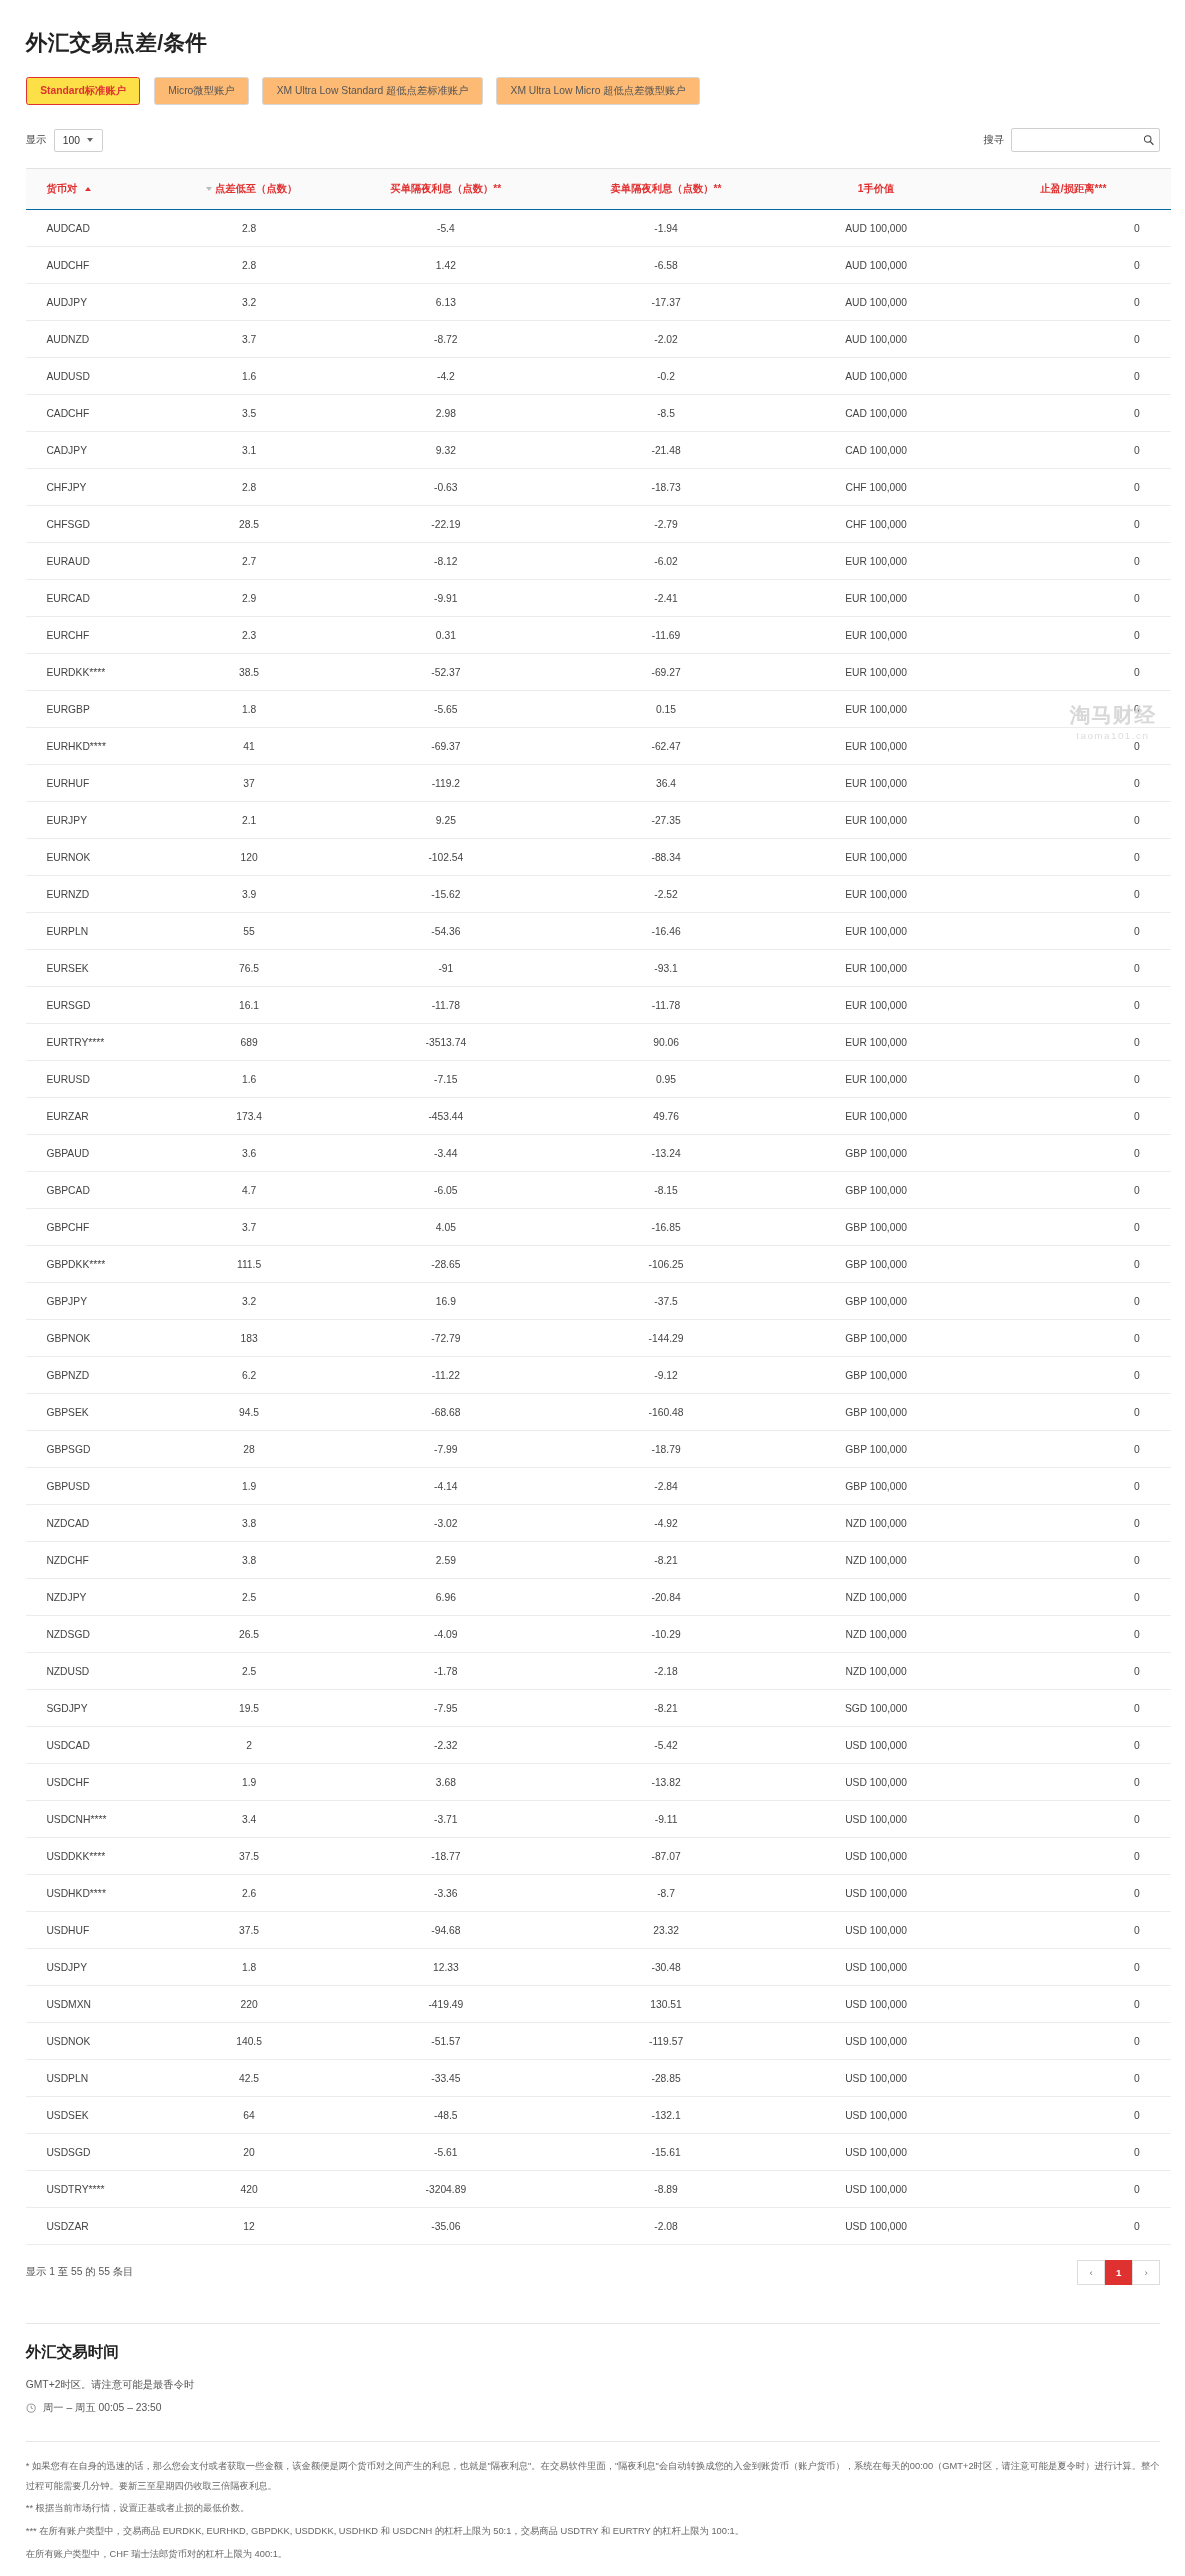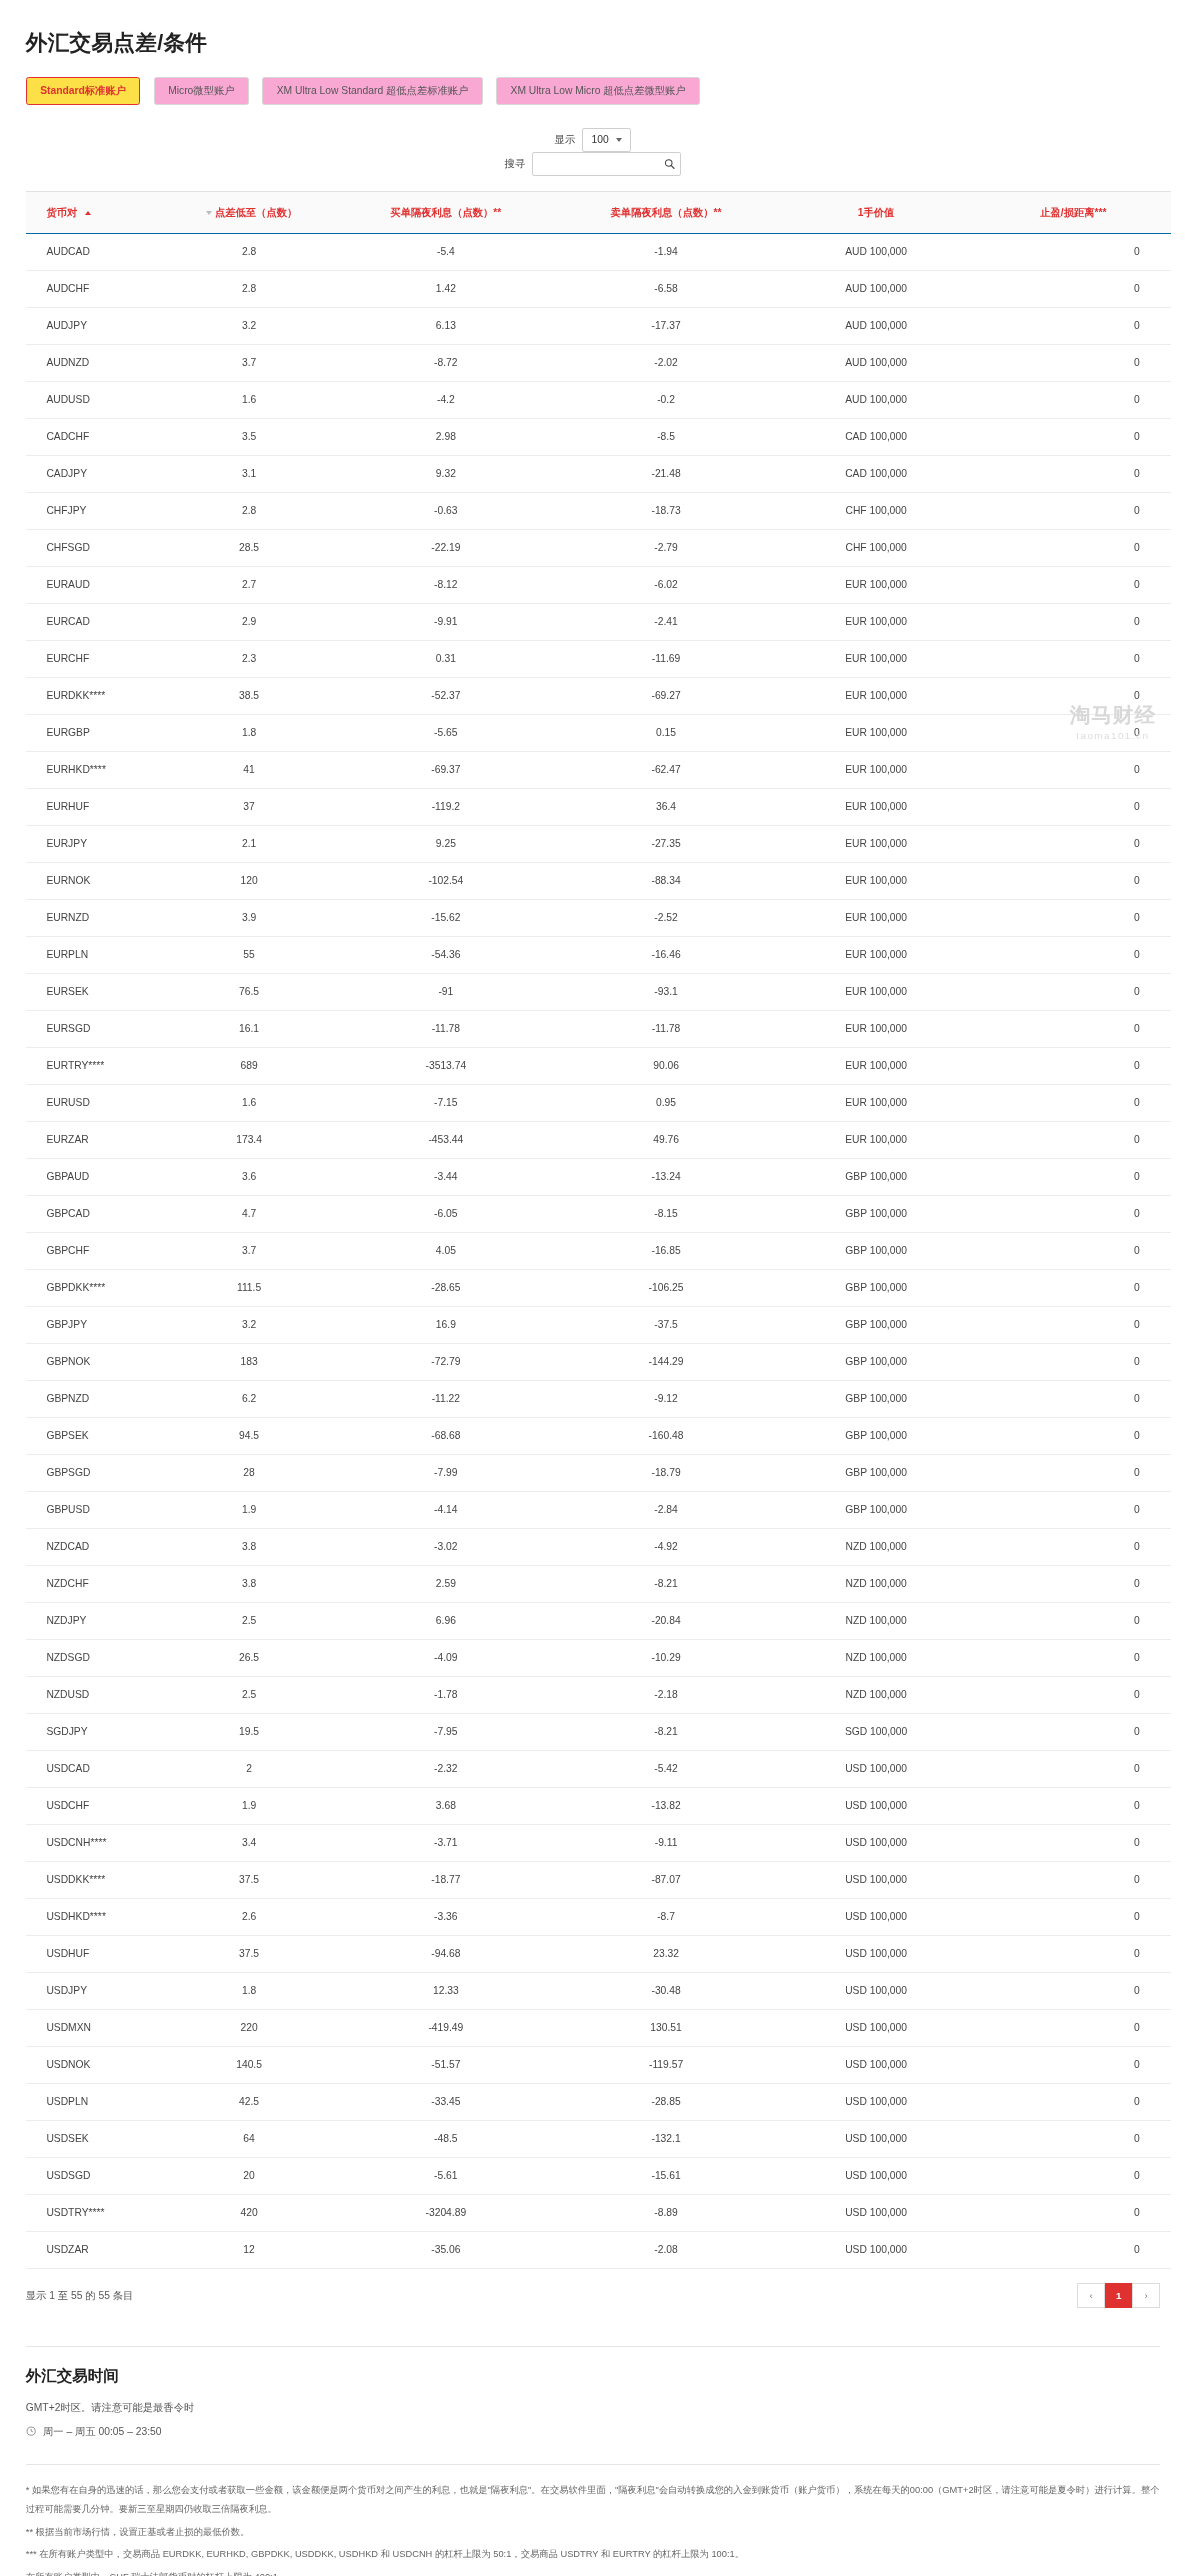--- a/index.html
+++ b/index.html
@@ -26,40 +26,39 @@
     letter-spacing: 0.3px;
   }
   .tabs {
     display: flex;
     gap: 13.4px;
     margin: 0 0 23px 5.2px;
   }
   .tab {
     border: 0.5px solid #d7d7d7;
     border-radius: 2.6px;
-    background: #f9a8d4;
+    background: #fdba74;
     color: #555;
     font-size: 10.3px;
     padding: 8.2px 13.4px;
     cursor: pointer;
     white-space: nowrap;
     line-height: 1;
   }
   .tab.active {
     border: 1px solid #e03131;
     color: #e03131;
     background: #fde047;
     font-weight: bold;
   }
   .controls {
     display: flex;
     justify-content: space-between;
     align-items: center;
     margin: 0 5.2px 15.5px 5.2px;
-    flex-direction: column;
   }
   .show-box, .search-box {
     display: flex;
     align-items: center;
     gap: 7.2px;
     font-size: 10.3px;
     color: #444;
   }
   .select {
     border: 0.5px solid #cfcfcf;

